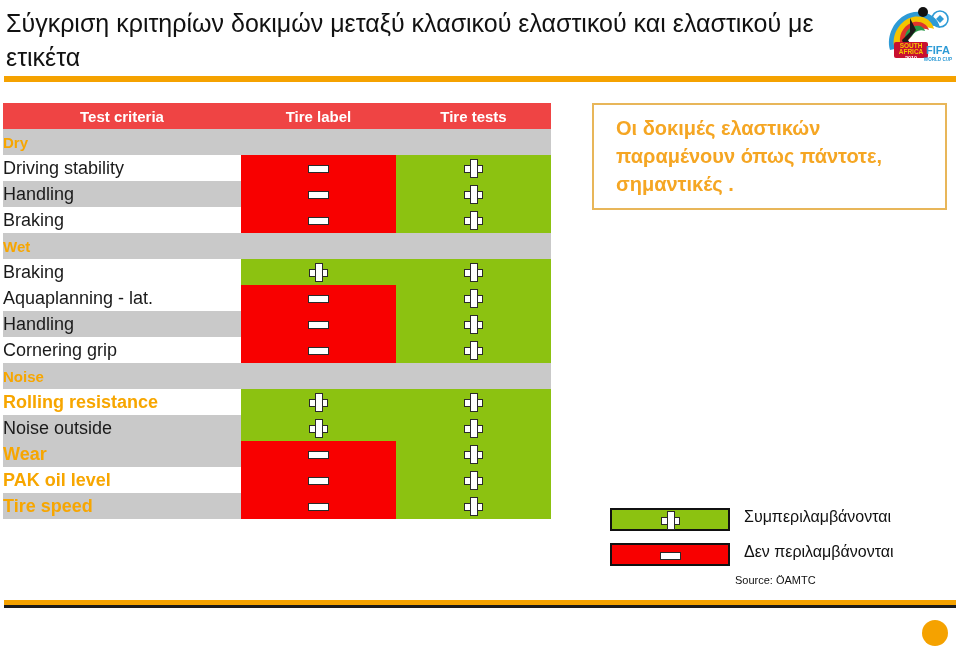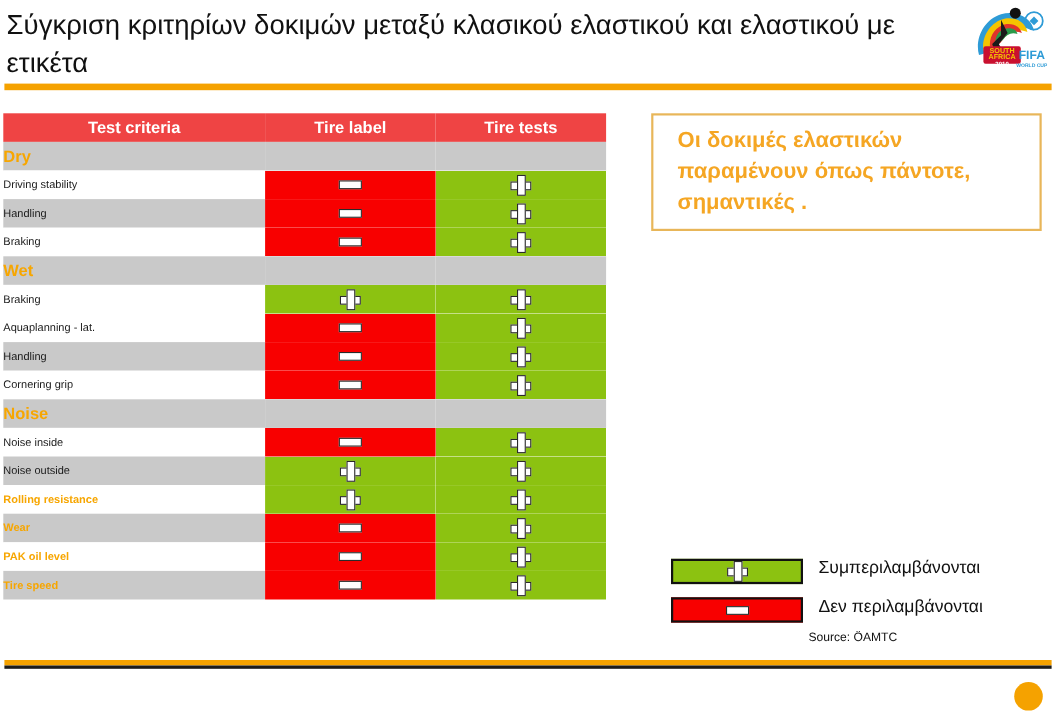--- a/index.html
+++ b/index.html
@@ -74,21 +74,21 @@
     font-weight: bold;
     text-align: center;
     height: 31px;
   }
   thead th.sep {
     border-left: 2px solid #FFFFFF;
   }
 
   
   td.crit {
-    font-size: 10px;
+    font-size: 18px;
     color: #1a1a1a;
     padding-left: 5px;
     border-bottom: 2px solid #111111;
     border-right: 2px solid #111111;
   }
   td.crit.alt { background: #C9C9C9; }
   td.crit.plain { background: #FFFFFF; }
 
   
   tr.section td {
@@ -348,31 +348,26 @@
         <td class="crit plain">Cornering grip</td>
         <td class="mark neg"><span class="minus"></span></td>
         <td class="mark pos last"><span class="plus"></span></td>
       </tr>
       <tr class="section">
         <td class="crit">Noise</td>
         <td class="blank"></td>
         <td class="blank last"></td>
       </tr>
       <tr>
-        <td class="crit plain">Noise inside</td>
-        <td class="mark neg"><span class="minus"></span></td>
+        <td class="crit plain orange">Rolling resistance</td>
+        <td class="mark pos"><span class="plus"></span></td>
         <td class="mark pos last"><span class="plus"></span></td>
       </tr>
       <tr>
         <td class="crit alt">Noise outside</td>
-        <td class="mark pos"><span class="plus"></span></td>
-        <td class="mark pos last"><span class="plus"></span></td>
-      </tr>
-      <tr>
-        <td class="crit plain orange">Rolling resistance</td>
         <td class="mark pos"><span class="plus"></span></td>
         <td class="mark pos last"><span class="plus"></span></td>
       </tr>
       <tr>
         <td class="crit alt orange">Wear</td>
         <td class="mark neg"><span class="minus"></span></td>
         <td class="mark pos last"><span class="plus"></span></td>
       </tr>
       <tr>
         <td class="crit plain orange">PAK oil level</td>

